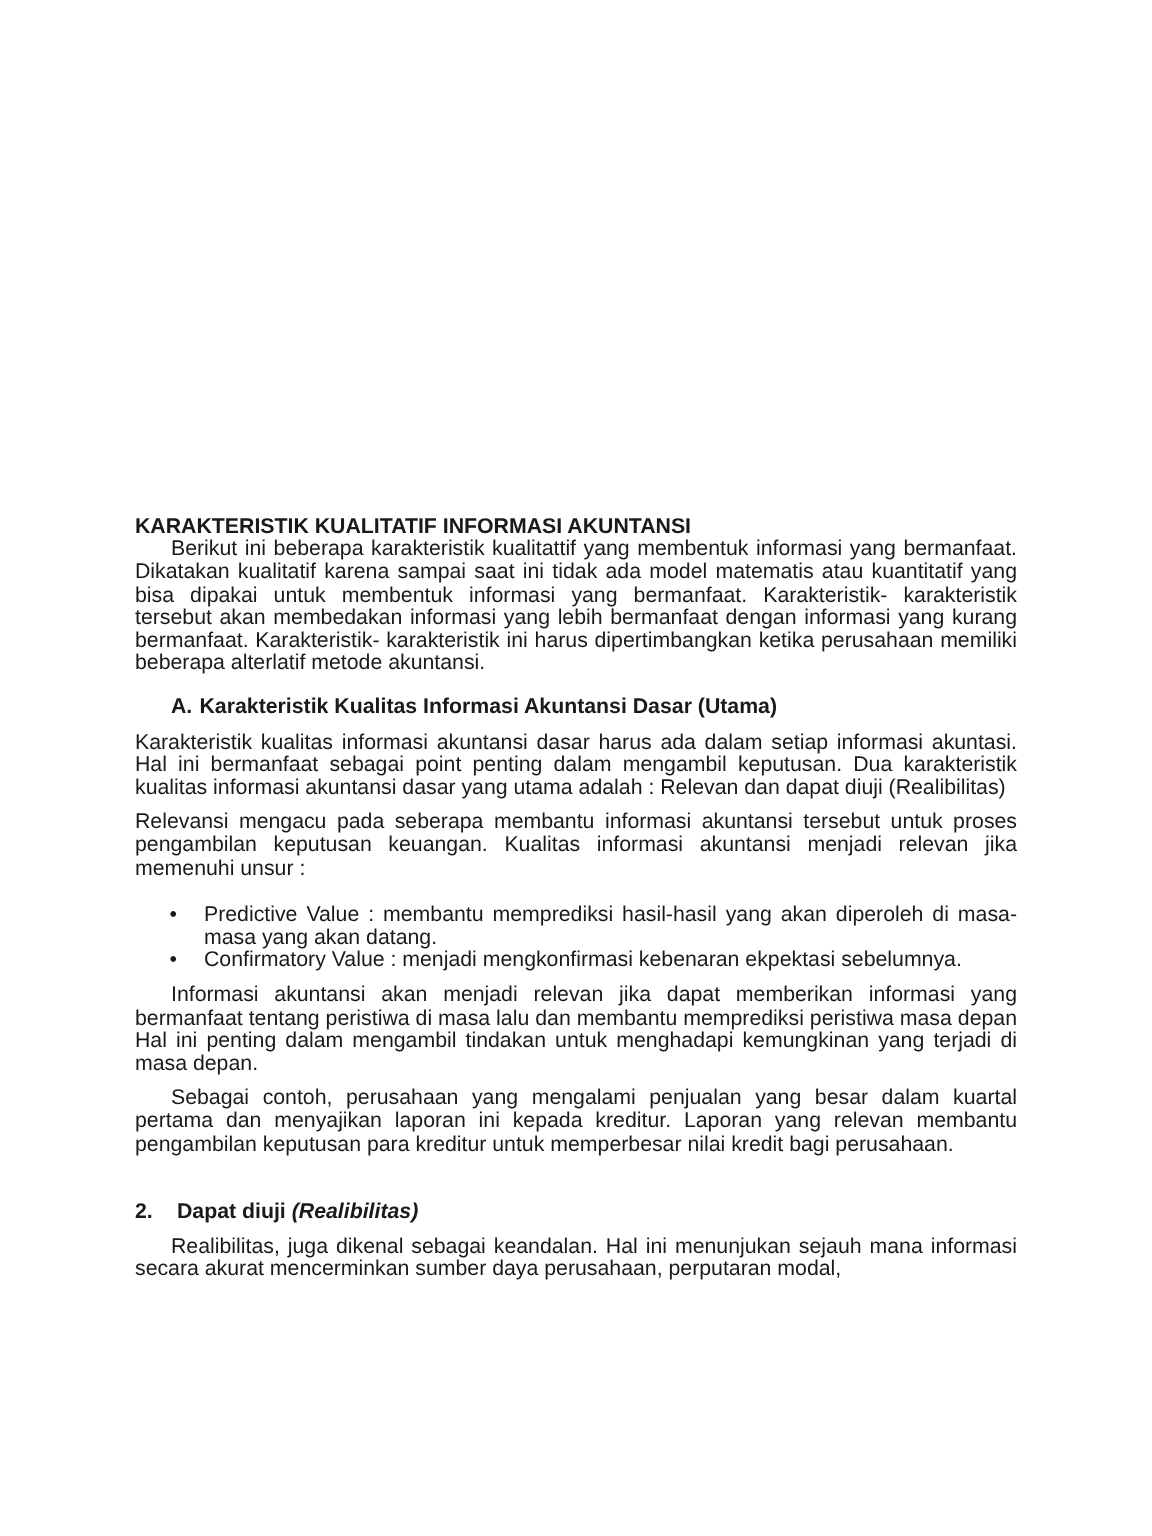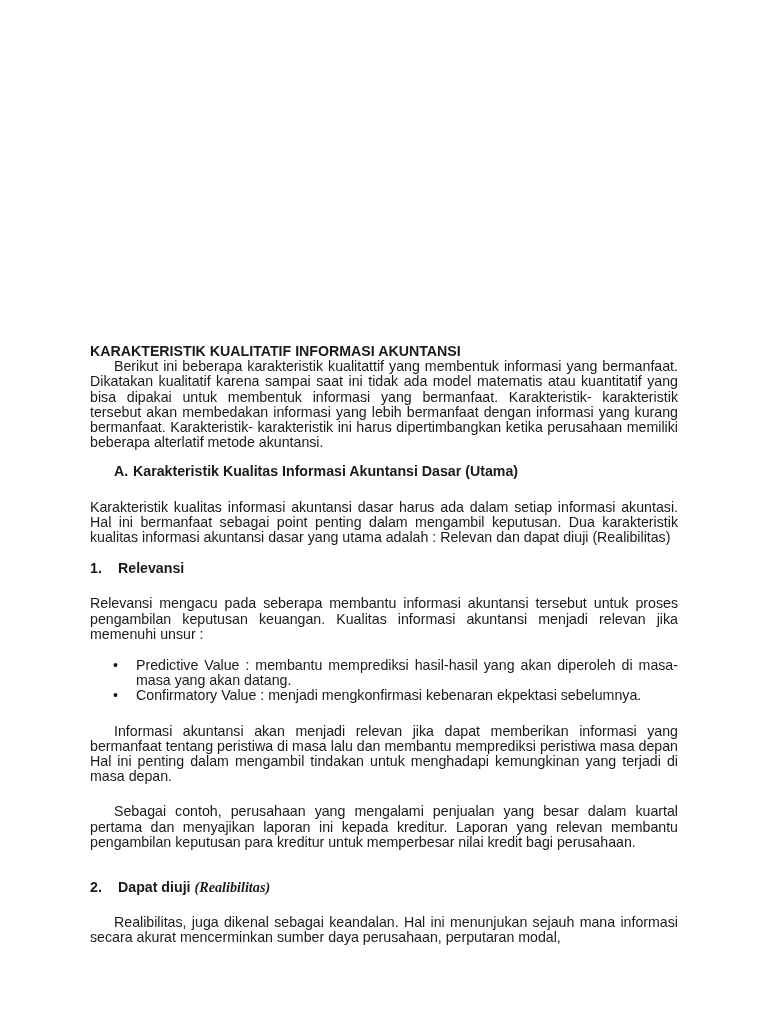--- a/index.html
+++ b/index.html
@@ -34,27 +34,27 @@
       text-align: justify;
       text-align-last: left;
     }
     .indent { text-indent: 24px; }
     .section-a {
       font-weight: bold;
       margin-top: 14px;
       padding-left: 24px;
     }
     .section-a .letter { display: inline-block; width: 19px; }
-    .gap-md { margin-top: 20px; }
+    .gap-md { margin-top: 8px; }
     .num-heading {
       font-weight: bold;
       margin-top: 16px;
     }
     .num-heading .num { display: inline-block; width: 28px; }
-    .num-heading em { font-style: italic; font-family: Liberation Serif, serif; }
+    .num-heading em { font-style: italic; }
     ul.bullets {
       list-style: none;
       margin: 16px 0 0 0;
       padding: 0;
     }
     ul.bullets li {
       position: relative;
       padding-left: 46px;
       text-align: justify;
       text-align-last: left;
@@ -74,23 +74,20 @@
   <h1 class="title">KARAKTERISTIK KUALITATIF INFORMASI AKUNTANSI</h1>
 
   <p class="indent">Berikut ini beberapa karakteristik kualitattif yang membentuk informasi yang bermanfaat. Dikatakan kualitatif karena sampai saat ini tidak ada model matematis atau kuantitatif yang bisa dipakai untuk membentuk informasi yang bermanfaat. Karakteristik- karakteristik tersebut akan membedakan informasi yang lebih bermanfaat dengan informasi yang kurang bermanfaat. Karakteristik- karakteristik ini harus dipertimbangkan ketika perusahaan memiliki beberapa alterlatif metode akuntansi.</p>
 
   <div class="section-a">
     <span class="letter">A.</span><span>Karakteristik Kualitas Informasi Akuntansi Dasar (Utama)</span>
   </div>
 
   <p class="gap-md">Karakteristik kualitas informasi akuntansi dasar harus ada dalam setiap informasi  akuntasi. Hal ini bermanfaat sebagai point penting dalam mengambil keputusan. Dua karakteristik kualitas informasi akuntansi dasar yang utama adalah : Relevan dan dapat diuji (Realibilitas)</p>
 
-  <div class="num-heading">
-    <span class="num">1.</span><span>Relevansi</span>
-  </div>
 
   <p class="gap-md">Relevansi mengacu pada seberapa membantu informasi akuntansi tersebut untuk proses pengambilan keputusan keuangan. Kualitas informasi akuntansi menjadi relevan jika memenuhi unsur :</p>
 
   <ul class="bullets">
     <li>
       <span class="dot">•</span>
       <span>Predictive Value : membantu memprediksi hasil-hasil yang akan diperoleh di masa-masa yang akan datang.</span>
     </li>
     <li>
       <span class="dot">•</span>

